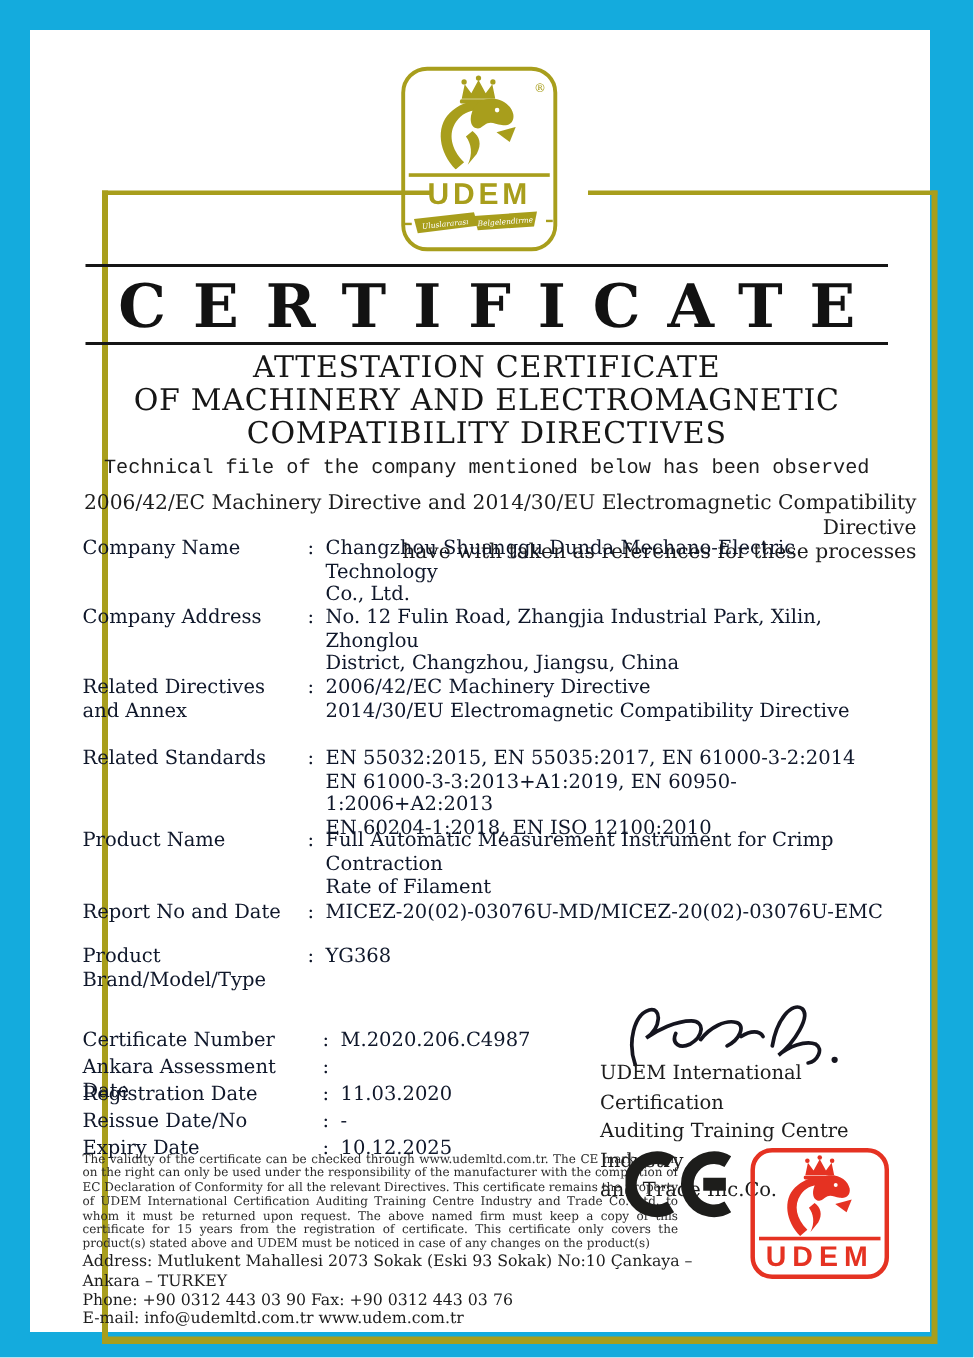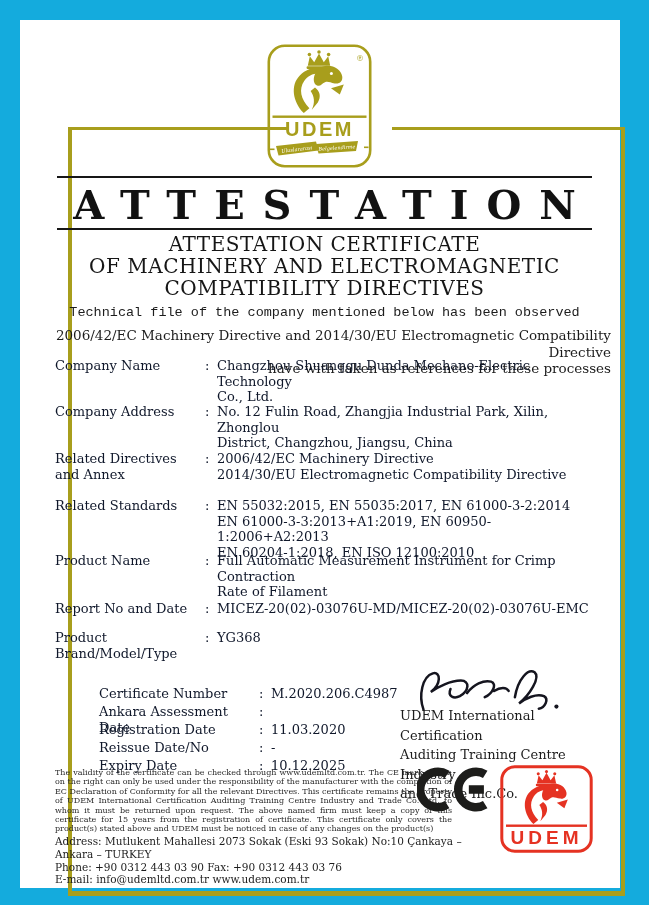--- a/index.html
+++ b/index.html
@@ -49,21 +49,21 @@
     text-align: right; font-size: 13.5px; line-height: 16.5px; color: #1c1c1c;
   }
 
   
   .row {
     position: absolute; left: 55px; width: 545px;
     display: flex; align-items: flex-start;
     font-size: 13px; line-height: 15.5px; color: #0f172a;
   }
   .row .lbl   { flex: 0 0 150px; }
-  .cert-row .lbl { flex: 0 0 160px; margin-left: 44px; }
+  .cert-row .lbl { flex: 0 0 160px; }
   .row .colon { flex: 0 0 12px; }
   .row .val   { flex: 1 1 auto; white-space: pre-line; }
   .cert-row { line-height: 16px; }
 
   
   .issuer {
     position: absolute; left: 400px; top: 706px; width: 200px;
     font-size: 13px; line-height: 19.5px; color: #1c1c1c;
   }
   .signature { position: absolute; left: 412px; top: 664px; width: 158px; height: 54px; }
@@ -129,21 +129,21 @@
         <rect x="97" y="102.5" width="4.5" height="1.6" fill="currentColor"></rect>
         <path d="M9,102 L49,97.5 L51.5,106.5 L11.5,111.5 Z" fill="currentColor"></path>
         <path d="M49,100 L91,97 L89,107 L51.5,109.5 Z" fill="currentColor"></path>
         <text x="30" y="107" font-size="5" font-style="italic" fill="#ffffff" text-anchor="middle" transform="rotate(-6 30 107)">Uluslararası</text>
         <text x="70" y="105.5" font-size="5" font-style="italic" fill="#ffffff" text-anchor="middle" transform="rotate(-4 70 105.5)">Belgelendirme</text>
       </g>
     </svg>
   </div>
 
   <div class="hline hline-top"></div>
-  <div class="cert-title">ATTESTATION</div>
+  <div class="cert-title">CERTIFICATE</div>
   <div class="hline hline-bottom"></div>
 
   <div class="subtitle">
     <div>ATTESTATION CERTIFICATE</div>
     <div>OF MACHINERY AND ELECTROMAGNETIC</div>
     <div>COMPATIBILITY DIRECTIVES</div>
   </div>
 
   <div class="intro-1">Technical file of the company mentioned below has been observed</div>
   <div class="intro-2">

